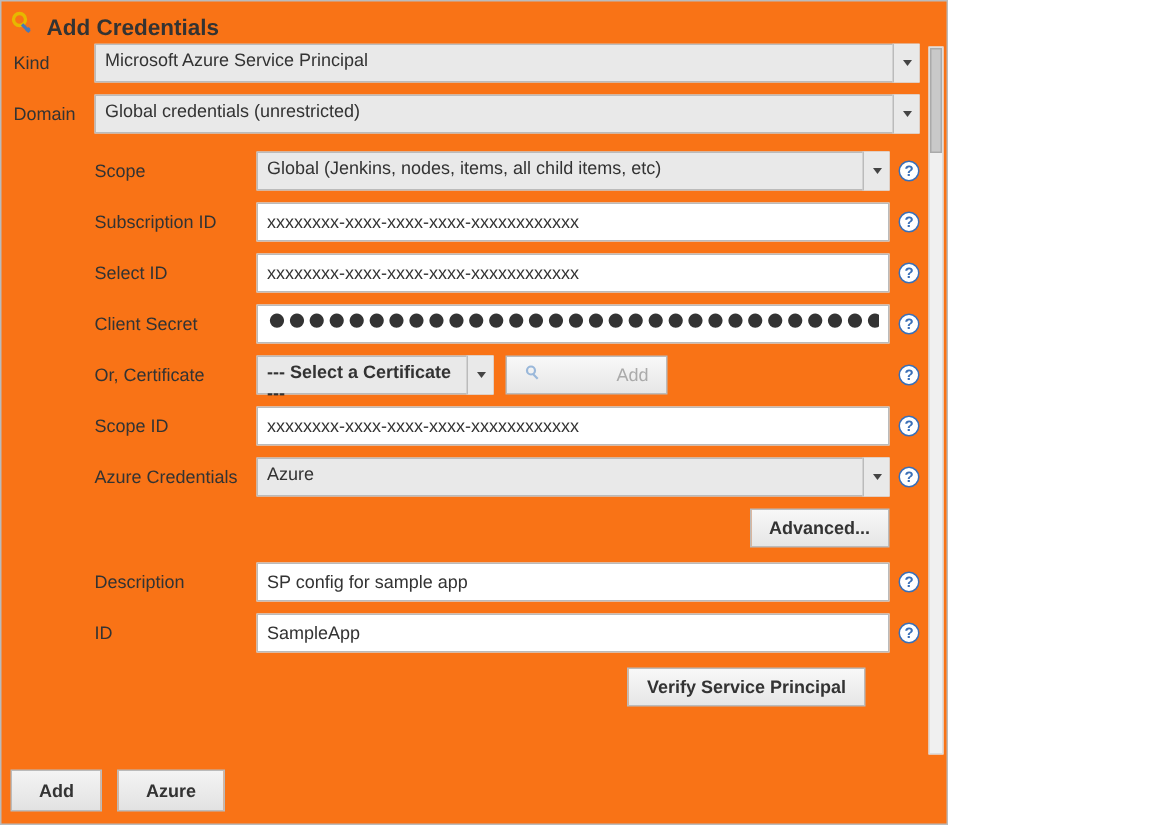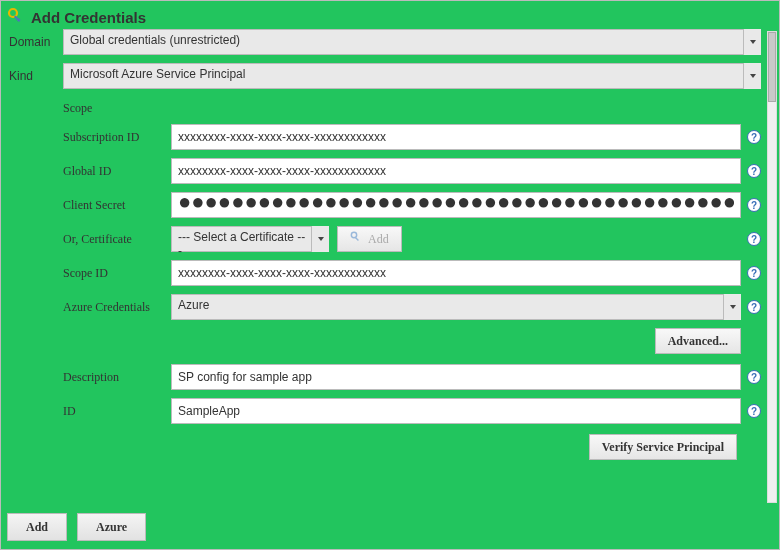--- a/index.html
+++ b/index.html
@@ -1,23 +1,23 @@
 <!DOCTYPE html>
 <html><head>
 <meta charset="utf-8">
 <style>
   * { box-sizing: border-box; }
   html, body { margin:0; padding:0; font-family: Arial, Helvetica, sans-serif; font-size:12px; color:#333; background:#fff; }
-  .page { width:780px; height:550px; border:1px solid #bbb; position:relative; overflow:hidden; background:#22c55e; }
+  .page { width:632px; height:550px; border:1px solid #bbb; position:relative; overflow:hidden; background:#f97316; }
   .header { display:flex; align-items:center; padding:6px 8px 4px 6px; font-size:15px; font-weight:bold; }
   .header svg { margin-right:6px; }
   .content { position:absolute; top:28px; left:6px; right:14px; bottom:46px; overflow-y:auto; padding-right:4px; }
   .row { display:flex; align-items:center; margin-bottom:8px; }
   .label-col-1 { width:56px; padding-left:2px; flex-shrink:0; }
-  .label-col-2 { width:108px; padding-left:0; flex-shrink:0;font-family:Liberation Serif, serif; }
+  .label-col-2 { width:108px; padding-left:0; flex-shrink:0; }
   .field-col { flex:1; display:flex; align-items:center; }
   .select, .input {
     width:100%; height:26px; border:1px solid #bbb; background:#fff;
     padding:3px 6px; font-family:inherit; font-size:12px; color:#333;
   }
   .select-wrap { position:relative; flex:1; display:flex; }
   .select {
     background:#e9e9e9;
     appearance:none; -webkit-appearance:none;
     padding-right:22px;
@@ -30,25 +30,25 @@
   }
   .select-arrow::after { content:""; width:0; height:0; border-left:3px solid transparent; border-right:3px solid transparent; border-top:4px solid #444; }
   .help {
     width:14px; height:14px; margin-left:6px; flex-shrink:0;
     border-radius:50%; border:1px solid #3a6fb7; color:#3a6fb7;
     display:flex; align-items:center; justify-content:center;
     font-size:10px; font-weight:bold; cursor:pointer; background:#fff;
   }
   .help::before { content:"?"; }
   .nested { margin-left:56px; }
-  .small-select-wrap { position:relative; width:158px; display:flex; }
+  .small-select-wrap { position:relative; width:158px; display:flex;font-weight:bold; }
   .btn {
     display:inline-flex; align-items:center; padding:4px 12px; height:26px;
     background:linear-gradient(#f8f8f8,#e6e6e6); border:1px solid #bbb; cursor:pointer;
-    font-family:Liberation Serif, serif; font-size:12px; color:#333;
+    font-family:Liberation Sans, sans-serif; font-size:12px; color:#333;gap:43px;
   }
   .btn.disabled { color:#aaa; cursor:default; }
   .btn svg { margin-right:6px; }
   .right-align { justify-content:flex-start; }
   .footer { position:absolute; left:6px; bottom:8px; display:flex; gap:10px; }
   .footer .btn { font-weight:bold; height:28px; padding:4px 18px; background:linear-gradient(#f4f4f4,#e2e2e2); }
   .scrollbar { position:absolute; right:2px; top:30px; bottom:46px; width:10px; background:#f0f0f0; border:1px solid #ddd; }
   .scrollbar-thumb { position:absolute; left:0; right:0; top:0; height:70px; background:#c9c9c9; border:1px solid #aaa; }
   .spacer { height:4px; }
   input.dots { letter-spacing:0px; font-size:22px; line-height:12px; padding-top:0; padding-bottom:6px; }
@@ -64,57 +64,64 @@
       <rect x="8.5" y="8.5" width="7" height="2.2" fill="#4a79b8" transform="rotate(45 8.5 8.5)"></rect>
       <rect x="12" y="11" width="2" height="3" fill="#4a79b8" transform="rotate(45 12 11)"></rect>
     </svg>
   </span>
   <span>Add Credentials</span>
 </div>
 
 <div class="content">
 
   <div class="row">
+    <div class="label-col-1">Kind</div>
+    <div class="field-col">
+      <div class="select-wrap">
+        <div class="select">Microsoft Azure Service Principal</div>
+        <div class="select-arrow"></div>
+      </div>
+    </div>
+  </div>
+
+  <div class="row">
     <div class="label-col-1">Domain</div>
     <div class="field-col">
       <div class="select-wrap">
         <div class="select">Global credentials (unrestricted)</div>
         <div class="select-arrow"></div>
       </div>
     </div>
   </div>
 
-  <div class="row">
-    <div class="label-col-1">Kind</div>
-    <div class="field-col">
-      <div class="select-wrap">
-        <div class="select">Microsoft Azure Service Principal</div>
-        <div class="select-arrow"></div>
-      </div>
-    </div>
-  </div>
-
   <div class="spacer"></div>
 
   <div class="nested">
 
     <div class="row">
       <div class="label-col-2">Scope</div>
+      <div class="field-col">
+        <div class="select-wrap">
+          <div class="select">Global (Jenkins, nodes, items, all child items, etc)</div>
+          <div class="select-arrow"></div>
+        </div>
+        <div class="help"></div>
+      </div>
     </div>
 
     <div class="row">
       <div class="label-col-2">Subscription ID</div>
       <div class="field-col">
         <input class="input" value="xxxxxxxx-xxxx-xxxx-xxxx-xxxxxxxxxxxx" style="">
         <div class="help"></div>
       </div>
     </div>
 
     <div class="row">
-      <div class="label-col-2">Global ID</div>
+      <div class="label-col-2">Select ID</div>
       <div class="field-col">
         <input class="input" value="xxxxxxxx-xxxx-xxxx-xxxx-xxxxxxxxxxxx" style="">
         <div class="help"></div>
       </div>
     </div>
 
     <div class="row">
       <div class="label-col-2">Client Secret</div>
       <div class="field-col">
         <input class="input dots" value="●●●●●●●●●●●●●●●●●●●●●●●●●●●●●●●●●●●●●●●●●●●●●●●●●●●" style="">
@@ -179,21 +186,21 @@
     <div class="row">
       <div class="label-col-2">ID</div>
       <div class="field-col">
         <input class="input" value="SampleApp" style="">
         <div class="help"></div>
       </div>
     </div>
 
     <div class="row right-align" style="margin-top:10px;">
       <div style="flex:1;"></div>
-      <div class="btn" style="font-weight:bold; margin-right:24px;">Verify Service Principal</div>
+      <div class="btn" style="font-weight:bold; margin-right:36px;">Verify Service Principal</div>
     </div>
 
   </div>
 </div>
 
 <div class="scrollbar">
   <div class="scrollbar-thumb"></div>
 </div>
 
 <div class="footer">

